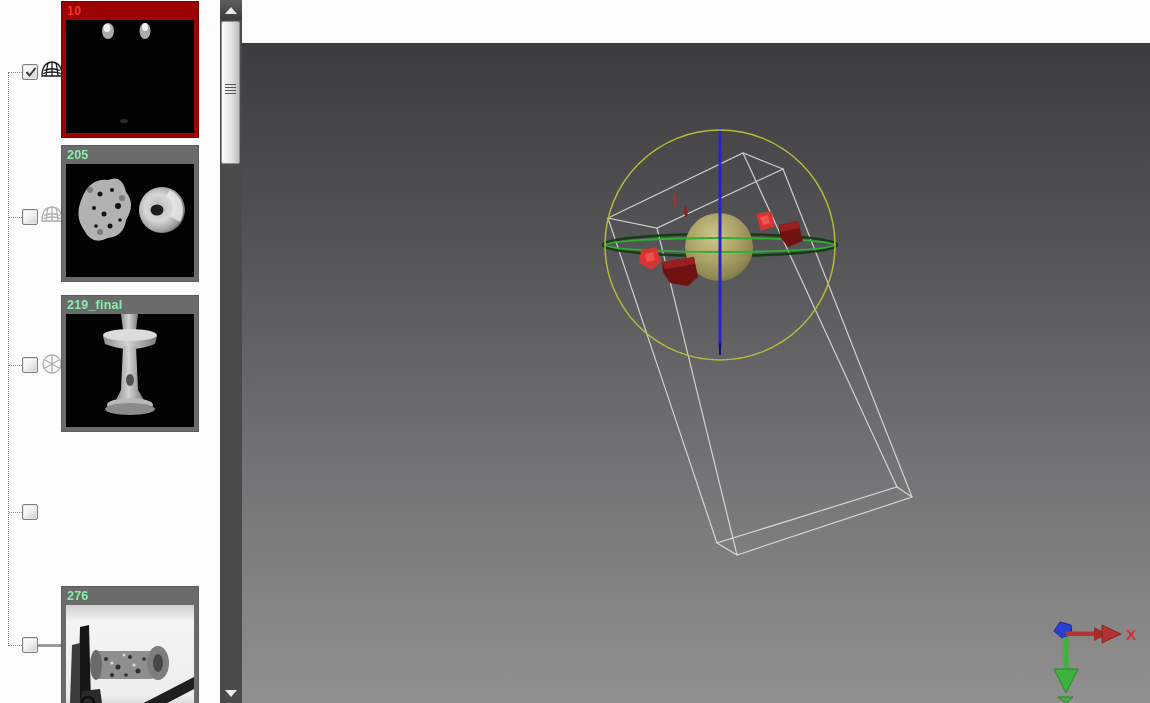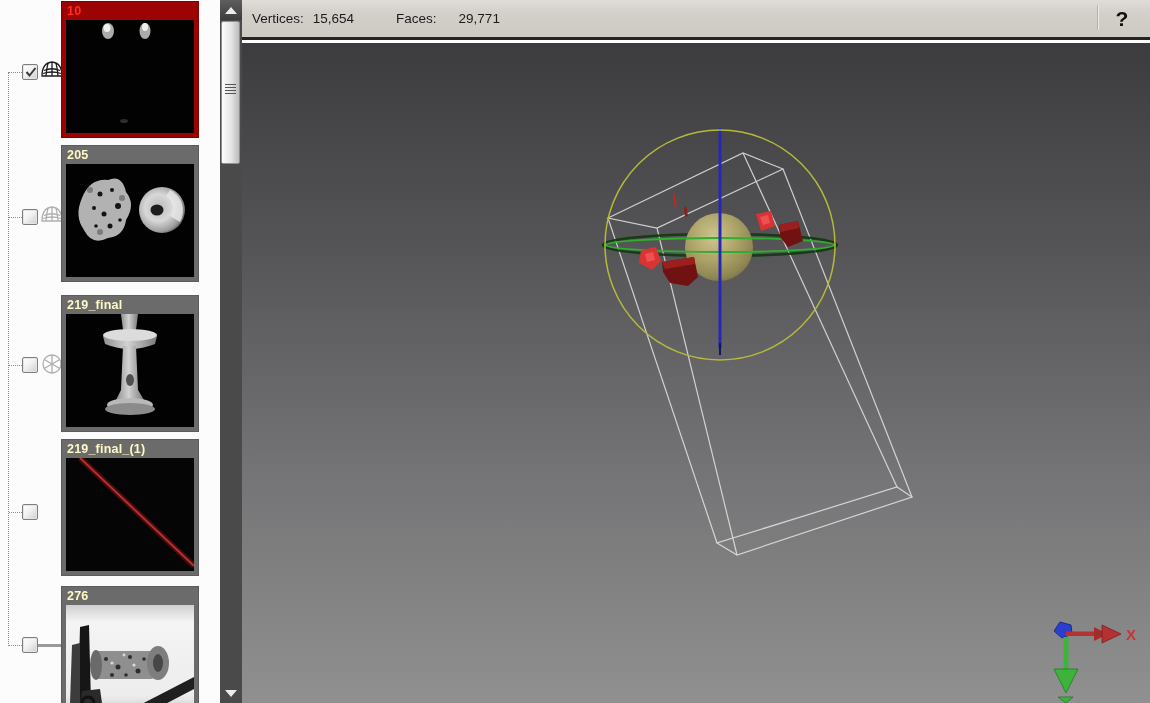--- a/index.html
+++ b/index.html
@@ -22,21 +22,21 @@
   }
   .checkbox svg { position:absolute; left:1px; top:0; }
   .side-icon { position:absolute; left:40px; width:24px; height:24px; }
   .tile {
     position:absolute; left:62px; width:136px; height:135px;
     background:#6b6b6b; box-shadow:0 0 0 1px #5c5c5c;
   }
   .tile.selected { background:#9c0404; box-shadow:0 0 0 1px #7c0202; }
   .tile-header {
     position:absolute; left:0; top:0; right:0; height:18px;
-    font-size:12.5px; font-weight:bold; color:#fef9c3;
+    font-size:12.5px; font-weight:bold; color:#86efac;
     padding:2px 0 0 5px; letter-spacing:.2px;
   }
   .tile.selected .tile-header { color:#ff2d1e; }
   .tile-image { position:absolute; left:4px; right:4px; top:18px; bottom:4px; background:#000; overflow:hidden; }
   .tile-image svg { display:block; width:100%; height:100%; }
   
   .scrollbar { position:absolute; left:220px; top:0; width:22px; height:703px; background:#4a4a4a; }
   .sb-btn { position:absolute; left:0; width:22px; height:20px; background:linear-gradient(#5e5e5e,#3c3c3c); display:flex; align-items:center; justify-content:center; }
   .sb-btn.up { top:0; }
   .sb-btn.down { bottom:0; background:#4a4a4a; }
@@ -194,31 +194,20 @@
           <ellipse cx="64" cy="21" rx="27" ry="6" fill="#dcdcdc"></ellipse>
           <path d="M57,32 L55,76 L50,86 L78,86 L72,76 L70,32 Z" fill="url(#pedGrad)"></path>
           <ellipse cx="64" cy="66" rx="4" ry="6" fill="#4f4f4f"></ellipse>
           <ellipse cx="64" cy="91" rx="23" ry="7" fill="#b9b9b9"></ellipse>
           <ellipse cx="64" cy="95" rx="25" ry="6" fill="#8b8b8b"></ellipse>
         </svg>
       </div>
     </div>
 
     <div class="checkbox" style="top:504px"></div>
-    <div class="tile" style="top:440px">
-      <div class="tile-header">219_final_(1)</div>
-      <div class="tile-image">
-        <svg viewBox="0 0 128 113" preserveAspectRatio="none">
-          <rect width="128" height="113" fill="#050505"></rect>
-          <line x1="14" y1="0" x2="128" y2="108" stroke="#4a0e0e" stroke-width="6" opacity="0.8"></line>
-          <line x1="14" y1="0" x2="128" y2="108" stroke="#9c2121" stroke-width="2.4"></line>
-          <line x1="14" y1="0" x2="128" y2="108" stroke="#d34545" stroke-width="0.8"></line>
-        </svg>
-      </div>
-    </div>
 
     <div class="checkbox" style="top:637px"></div>
     <div class="tile" style="top:587px">
       <div class="tile-header">276</div>
       <div class="tile-image">
         <svg viewBox="0 0 128 113" preserveAspectRatio="none">
           <defs>
             <linearGradient id="photoBg" x1="0" y1="0" x2="0" y2="1">
               <stop offset="0%" stop-color="#cfcfcf"></stop>
               <stop offset="15%" stop-color="#f4f4f4"></stop>
@@ -265,28 +254,20 @@
           <div></div>
           <div></div>
           <div></div>
         </div>
     </div>
     <div class="sb-btn down">
         <span class="tri-down"></span>
       </div>
   </div>
 
-  <header class="statusbar">
-    <span class="lbl">Vertices:</span>
-    <span class="val">15,654</span>
-    <span class="lbl second">Faces:</span>
-    <span class="val second">29,771</span>
-    <div class="help-sep"></div>
-    <div class="help-btn">?</div>
-  </header>
 
   <main class="viewport">
     <svg class="scene" width="908" height="660" viewBox="0 0 908 660">
       <defs>
         <radialGradient id="sphereGrad" cx="0.42" cy="0.35" r="0.75">
           <stop offset="0%" stop-color="#d9cf93"></stop>
           <stop offset="45%" stop-color="#b5ab6c"></stop>
           <stop offset="80%" stop-color="#938a52"></stop>
           <stop offset="100%" stop-color="#6c663d"></stop>
         </radialGradient>

